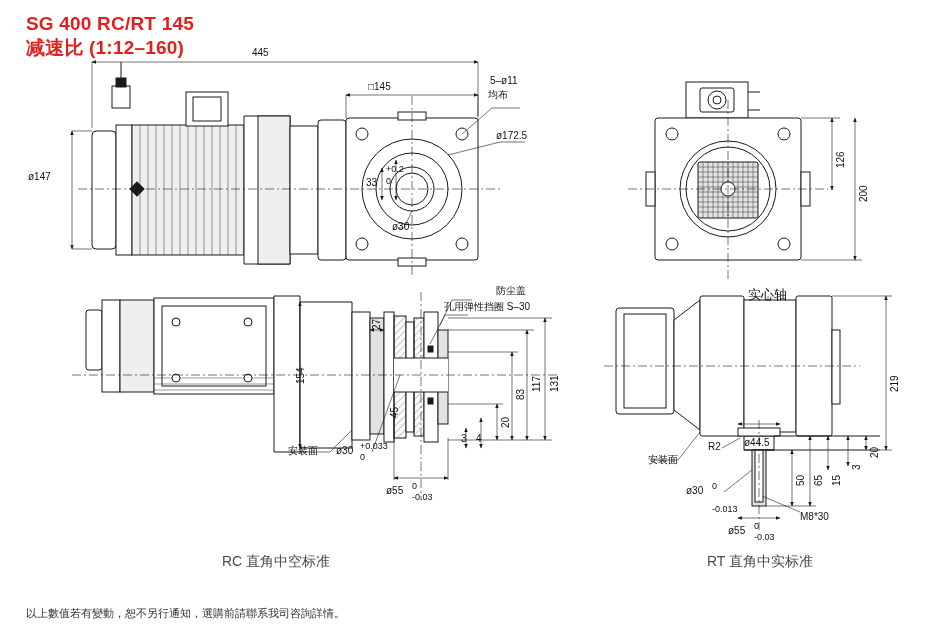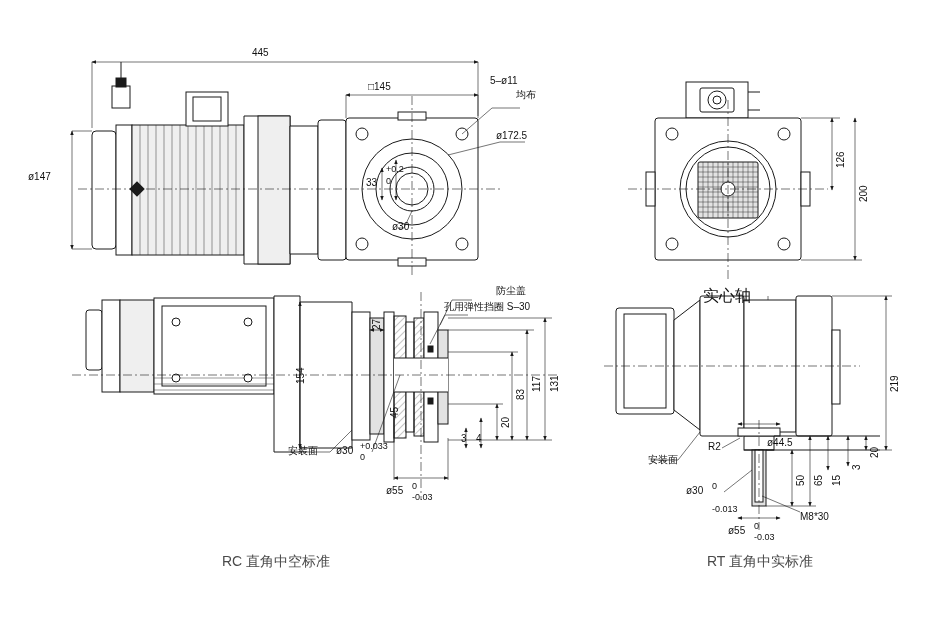--- a/index.html
+++ b/index.html
@@ -59,20 +59,24 @@
   .fillg{fill:#efefef;}
   .fillgg{fill:#e2e2e2;}
   .fillk{fill:#1a1a1a;}
   .hatchA{fill:url(#hA);}
 </style>
 </head>
 <body>
 
 <div class="root">
 
+  <div class="title">
+    <div class="l1">SG 400 RC/RT 145</div>
+    <div class="l2">减速比 (1:12–160)</div>
+  </div>
 
   <svg width="950" height="640">
     <defs>
       <pattern id="hA" width="5" height="5" patternTransform="rotate(45)" patternUnits="userSpaceOnUse">
         <line x1="0" y1="0" x2="0" y2="5" stroke="#1a1a1a" stroke-width="0.5"></line>
       </pattern>
       <marker id="ar" markerWidth="8" markerHeight="8" refX="7" refY="3" orient="auto">
         <path d="M0,0 L8,3 L0,6 z" fill="#1a1a1a"></path>
       </marker>
       <marker id="arR" markerWidth="8" markerHeight="8" refX="1" refY="3" orient="auto">
@@ -348,21 +352,21 @@
 
       <line class="dim thin" x1="768" y1="300" x2="768" y2="296"></line>
     </g>
   </svg>
 
   <div class="lbl" style="left:252px;top:48px;">445</div>
   <div class="lbl" style="left:28px;top:172px;">ø147</div>
 
   <div class="lbl" style="left:368px;top:82px;">□145</div>
   <div class="lbl" style="left:490px;top:76px;">5–ø11</div>
-  <div class="lbl" style="left:516px;top:90px;text-align:center;">均布</div>
+  <div class="lbl" style="left:488px;top:90px;text-align:center;">均布</div>
   <div class="lbl" style="left:496px;top:131px;">ø172.5</div>
   <div class="lbl" style="left:392px;top:222px;">ø30</div>
   <div class="lbl" style="left:366px;top:178px;">33</div>
   <div class="lbl sm" style="left:386px;top:165px;">+0.2</div>
   <div class="lbl sm" style="left:386px;top:177px;">0</div>
 
   <div class="lbl rot" style="left:836px;top:168px;">126</div>
   <div class="lbl rot" style="left:859px;top:202px;">200</div>
 
   <div class="lbl rot" style="left:296px;top:384px;">154</div>
@@ -377,34 +381,35 @@
   <div class="lbl" style="left:288px;top:446px;">安装面</div>
   <div class="lbl" style="left:336px;top:446px;">ø30</div>
   <div class="lbl sm" style="left:360px;top:442px;">+0.033</div>
   <div class="lbl sm" style="left:360px;top:453px;">0</div>
   <div class="lbl" style="left:386px;top:486px;">ø55</div>
   <div class="lbl sm" style="left:412px;top:482px;">0</div>
   <div class="lbl sm" style="left:412px;top:493px;">-0.03</div>
   <div class="lbl" style="left:448px;top:286px;padding-left:48px;">防尘盖</div>
   <div class="lbl" style="left:444px;top:302px;">孔用弹性挡圈 S–30</div>
 
-  <div class="lbl" style="left:703px;top:288px;font-size:16px;">实心轴</div>
-  <div class="lbl" style="left:744px;top:438px;margin-left:23px;">ø44.5</div>
+  <div class="lbl" style="left:748px;top:288px;font-size:13px;">实心轴</div>
+  <div class="lbl" style="left:744px;top:438px;">ø44.5</div>
   <div class="lbl" style="left:708px;top:442px;">R2</div>
   <div class="lbl" style="left:648px;top:455px;">安装面</div>
   <div class="lbl" style="left:686px;top:486px;">ø30</div>
   <div class="lbl sm" style="left:712px;top:482px;">0</div>
   <div class="lbl sm" style="left:712px;top:493px;margin-top:12px;">-0.013</div>
   <div class="lbl" style="left:728px;top:526px;">ø55</div>
   <div class="lbl sm" style="left:754px;top:522px;">0</div>
   <div class="lbl sm" style="left:754px;top:533px;">-0.03</div>
   <div class="lbl" style="left:800px;top:512px;">M8*30</div>
   <div class="lbl rot" style="left:796px;top:486px;">50</div>
   <div class="lbl rot" style="left:814px;top:486px;">65</div>
   <div class="lbl rot" style="left:832px;top:486px;">15</div>
   <div class="lbl rot" style="left:852px;top:470px;">3</div>
   <div class="lbl rot" style="left:870px;top:458px;">20</div>
   <div class="lbl rot" style="left:890px;top:392px;">219</div>
 
   <div class="caption" id="cap-rc">RC 直角中空标准</div>
   <div class="caption" id="cap-rt">RT 直角中实标准</div>
 
+  <div class="footer">以上數值若有變動，恕不另行通知，選購前請聯系我司咨詢詳情。</div>
 </div>
 
 </body></html>

